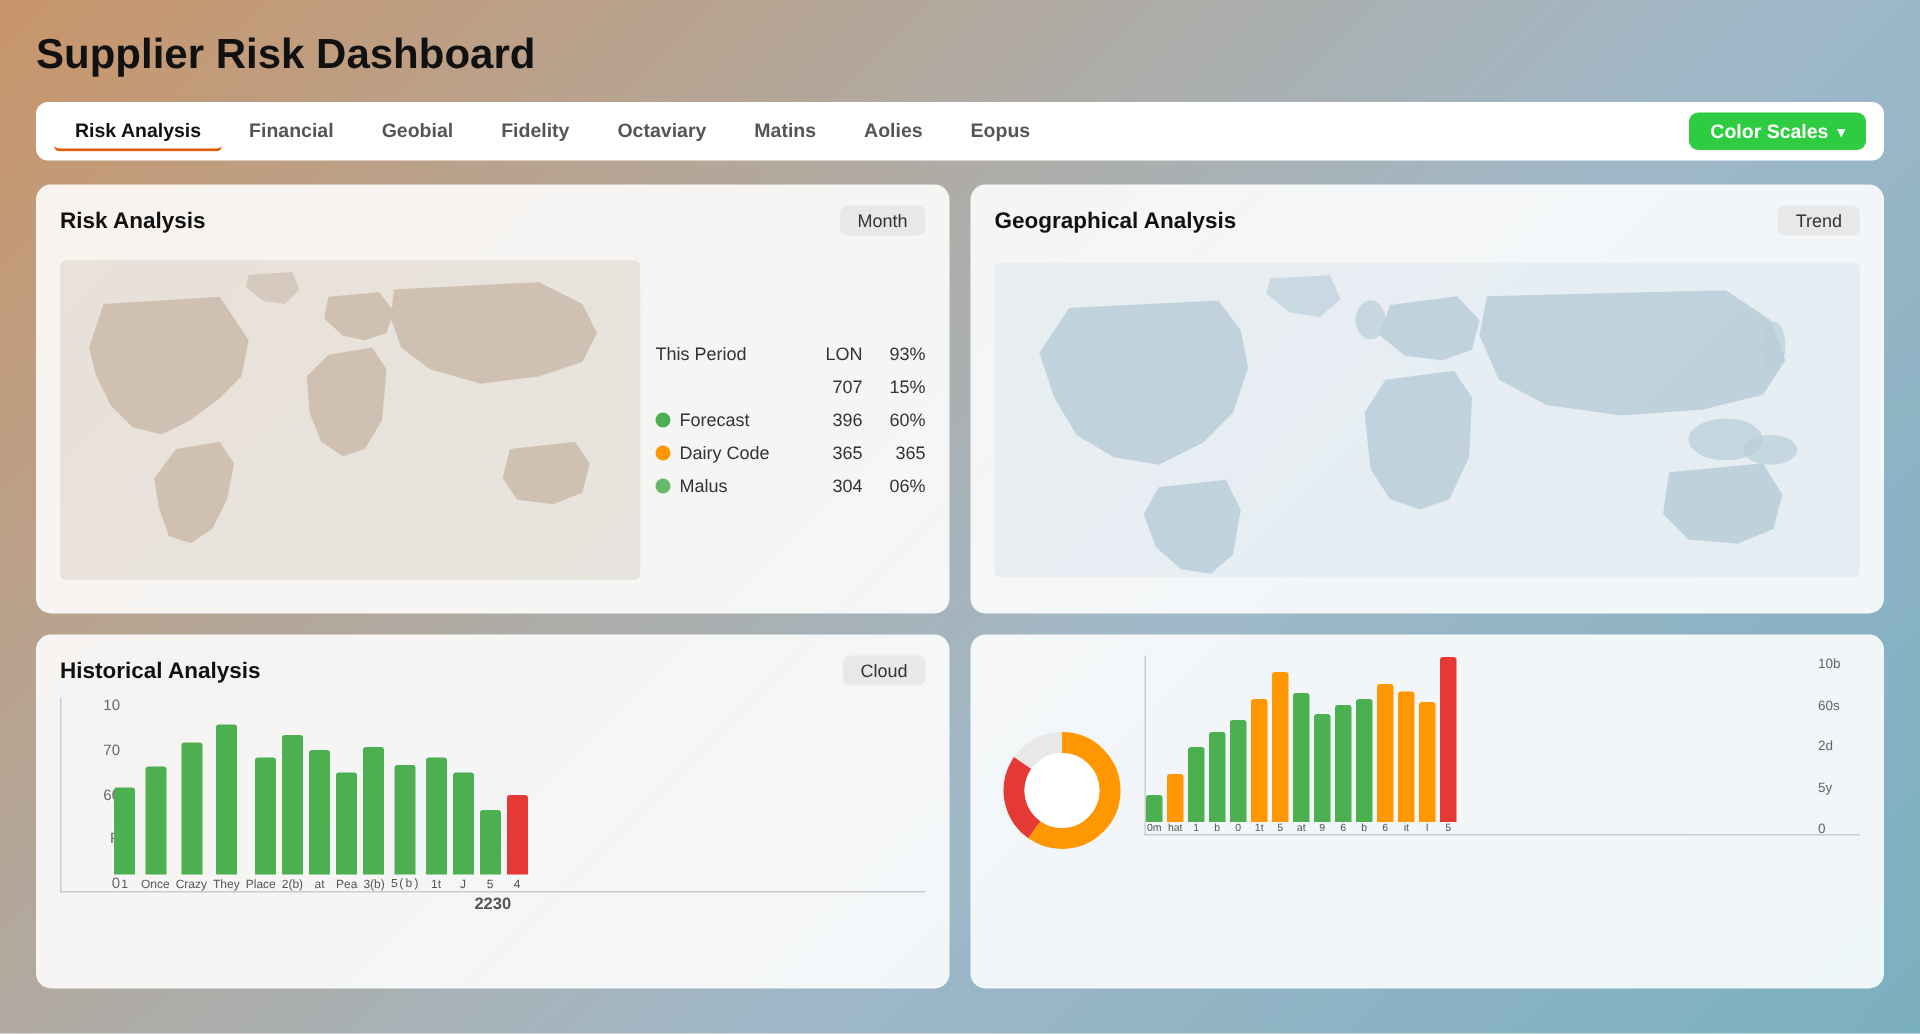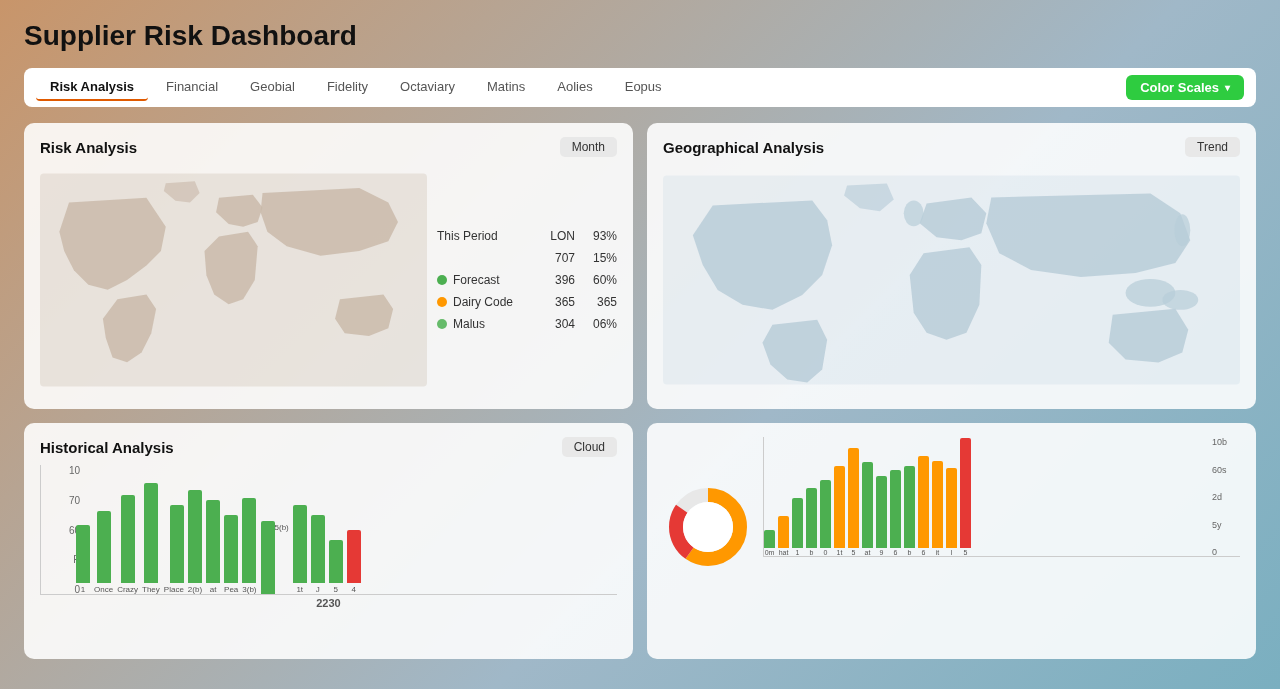--- a/index.html
+++ b/index.html
@@ -28,20 +28,21 @@
       display: flex;
       gap: 4px;
     }
     .tab-item {
       padding: 5px 14px;
       font-size: 13px;
       color: #555;
       cursor: pointer;
       border-radius: 4px;
       border-bottom: 2px solid transparent;
+      font-weight: bold;
     }
     .tab-item.active {
       color: #111;
       border-bottom: 2px solid #e05a00;
       font-weight: 600;
     }
     .dropdown-btn {
       background: #2ecc40;
       color: #fff;
       border: none;
@@ -326,21 +327,21 @@
             <span style="font-size:8px;color:#555;margin-top:2px;">at</span>
           </div>
           <div style="display:flex;flex-direction:column;align-items:center;">
             <div style="width:14px;height:68px;background:#4caf50;border-radius:2px 2px 0 0;"></div>
             <span style="font-size:8px;color:#555;margin-top:2px;">Pea</span>
           </div>
           <div style="display:flex;flex-direction:column;align-items:center;">
             <div style="width:14px;height:85px;background:#4caf50;border-radius:2px 2px 0 0;"></div>
             <span style="font-size:8px;color:#555;margin-top:2px;">3(b)</span>
           </div>
-          <div style="display:flex;align-items:flex-start;">
+          <div style="display:flex;flex-direction:column;align-items:center;font-family:Liberation Mono, monospace;">
             <div style="width:14px;height:73px;background:#4caf50;border-radius:2px 2px 0 0;"></div>
             <span style="font-size:8px;color:#555;margin-top:2px;">5(b)</span>
           </div>
           <div style="display:flex;flex-direction:column;align-items:center;">
             <div style="width:14px;height:78px;background:#4caf50;border-radius:2px 2px 0 0;"></div>
             <span style="font-size:8px;color:#555;margin-top:2px;">1t</span>
           </div>
           <div style="display:flex;flex-direction:column;align-items:center;">
             <div style="width:14px;height:68px;background:#4caf50;border-radius:2px 2px 0 0;"></div>
             <span style="font-size:8px;color:#555;margin-top:2px;">J</span>

